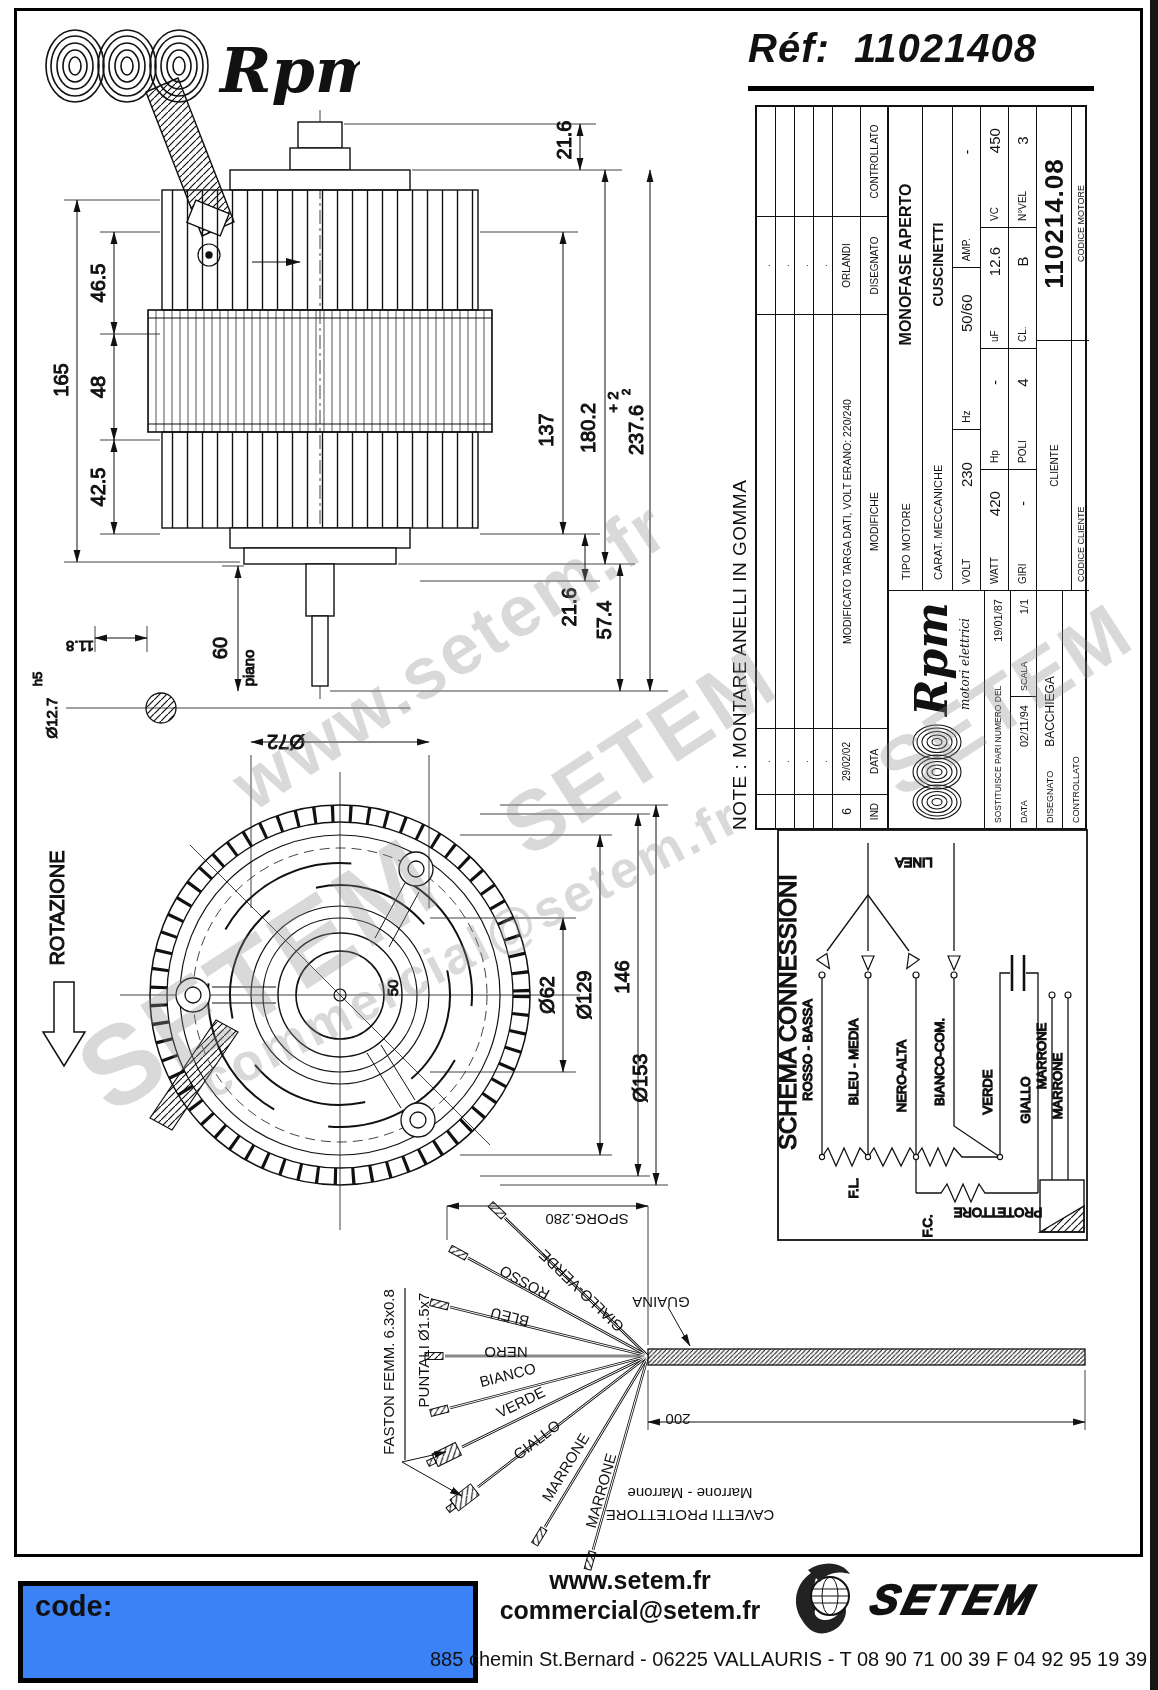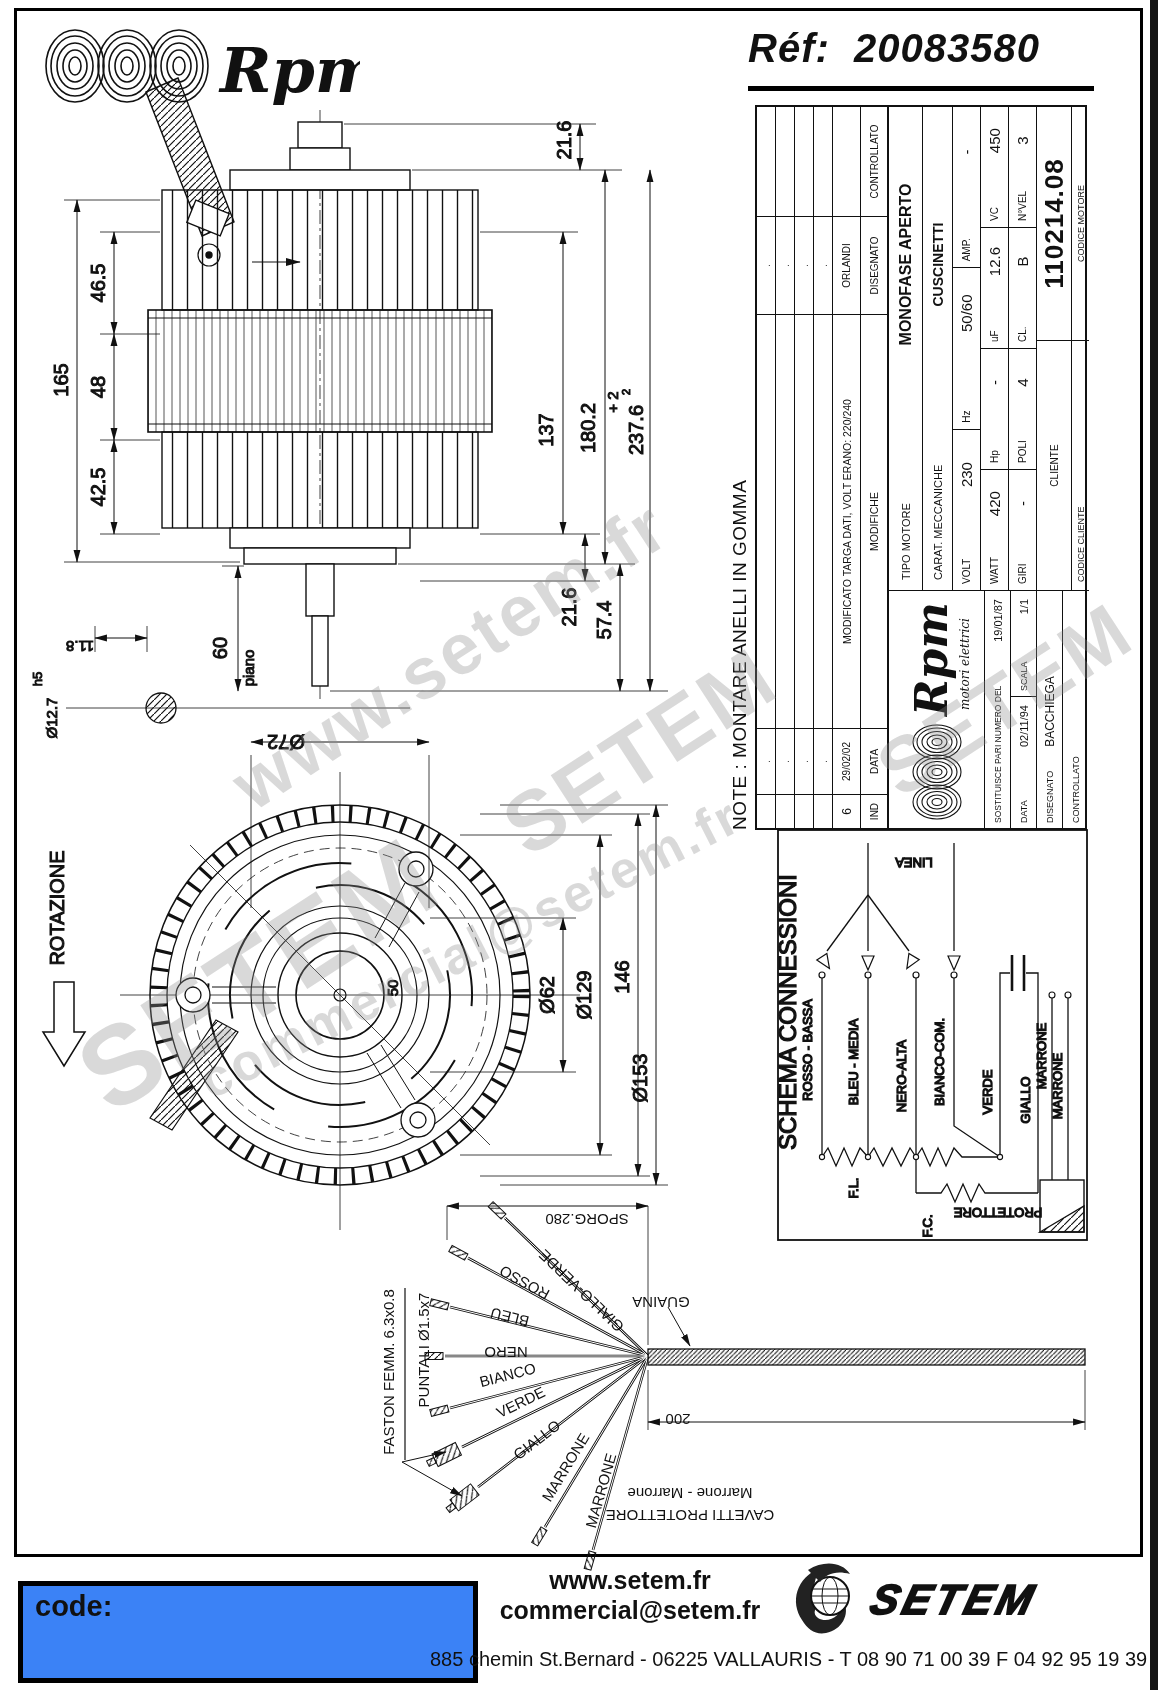--- a/index.html
+++ b/index.html
@@ -99,21 +99,21 @@
           <ellipse cx="149" cy="46" rx="18" ry="23"></ellipse>
           <ellipse cx="149" cy="46" rx="24" ry="30"></ellipse>
           <ellipse cx="149" cy="46" rx="29" ry="36"></ellipse>
         </g>
     </g>
     <text x="190" y="72" class="brand-text" style="font-size:62px">Rpm</text>
   </svg>
 </div>
 
 <div class="abs ref-box">
-  <span>Réf:</span>&nbsp;&nbsp;<span>20083580</span>
+  <span>Réf:</span>&nbsp;&nbsp;<span>11021408</span>
 </div>
 <div class="abs ref-underline"></div>
 
 <svg class="abs" style="left:0;top:0;z-index:3" width="1158" height="1690" viewBox="0 0 1158 1690">
   <defs>
     <marker id="m" viewBox="0 0 12 8" refX="11" refY="4" markerWidth="13" markerHeight="9" orient="auto-start-reverse">
       <path d="M0,0.8 L11.6,4 L0,7.2 z" fill="#111"></path>
     </marker>
     <pattern id="hat" width="7" height="7" patternUnits="userSpaceOnUse">
       <path d="M0,7 L7,0" stroke="#111" stroke-width="1.2"></path>

